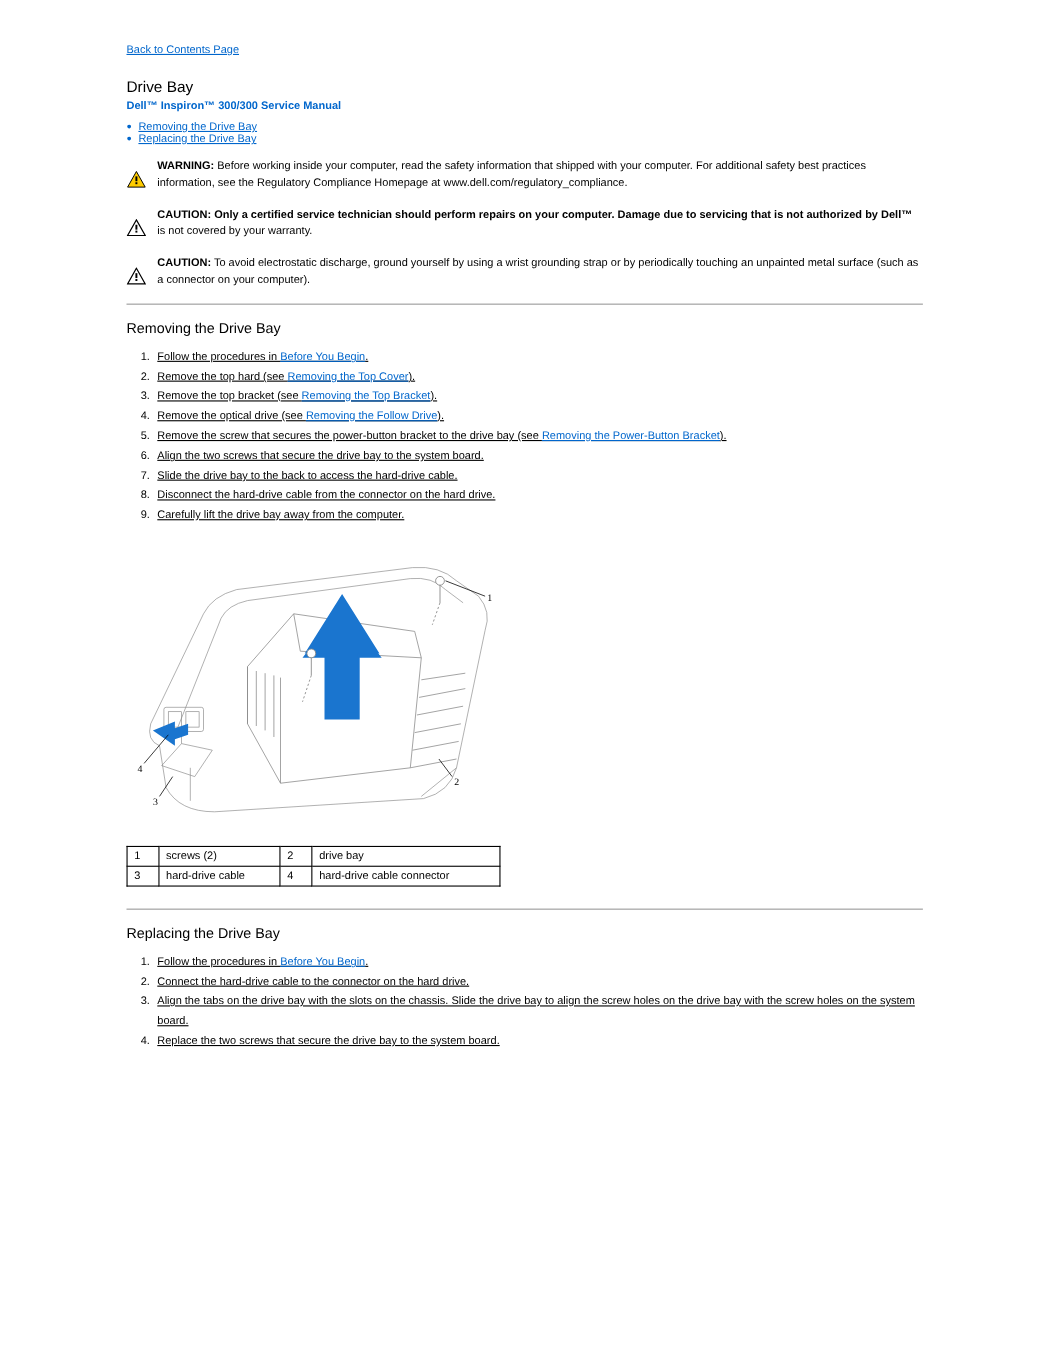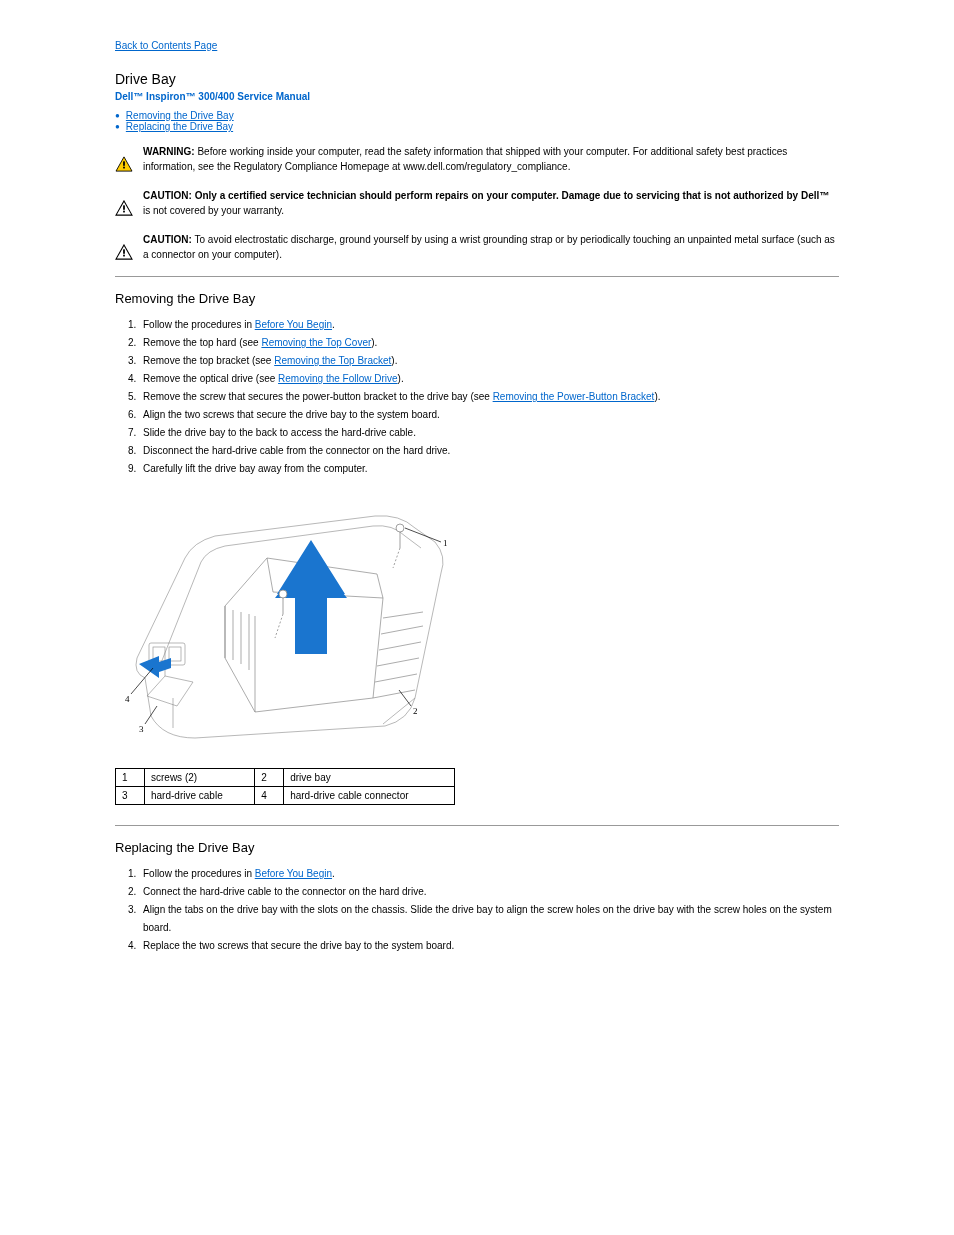--- a/index.html
+++ b/index.html
@@ -79,20 +79,21 @@
     margin: 14px 0 10px 0;
   }
   ol {
     margin: 6px 0;
     padding-left: 24px;
   }
   ol li {
     font-size: 10px;
     line-height: 1.8;
     padding-left: 4px;
+    text-decoration: underline;
   }
   .diagram-container {
     margin: 20px 0;
   }
   .diagram-svg {
     width: 340px;
     height: 260px;
   }
   table.legend {
     border-collapse: collapse;
@@ -108,21 +109,21 @@
     width: 16px;
     text-align: left;
   }
 </style>
 </head>
 <body>
 
 <a href="#" class="back-link">Back to Contents Page</a>
 
 <h1 class="page-title">Drive Bay</h1>
-<div class="subtitle">Dell™ Inspiron™ 300/400 Service Manual</div>
+<div class="subtitle">Dell™ Inspiron™ 300/300 Service Manual</div>
 
 <ul class="bullet-list">
   <li><a href="#">Removing the Drive Bay</a></li>
   <li><a href="#">Replacing the Drive Bay</a></li>
 </ul>
 
 <div class="notice-row">
   <div class="notice-icon icon-warning">
     <svg viewBox="0 0 20 18">
         <polygon points="10,1 19,17 1,17" fill="#ffcc00" stroke="#000" stroke-width="1"></polygon>

